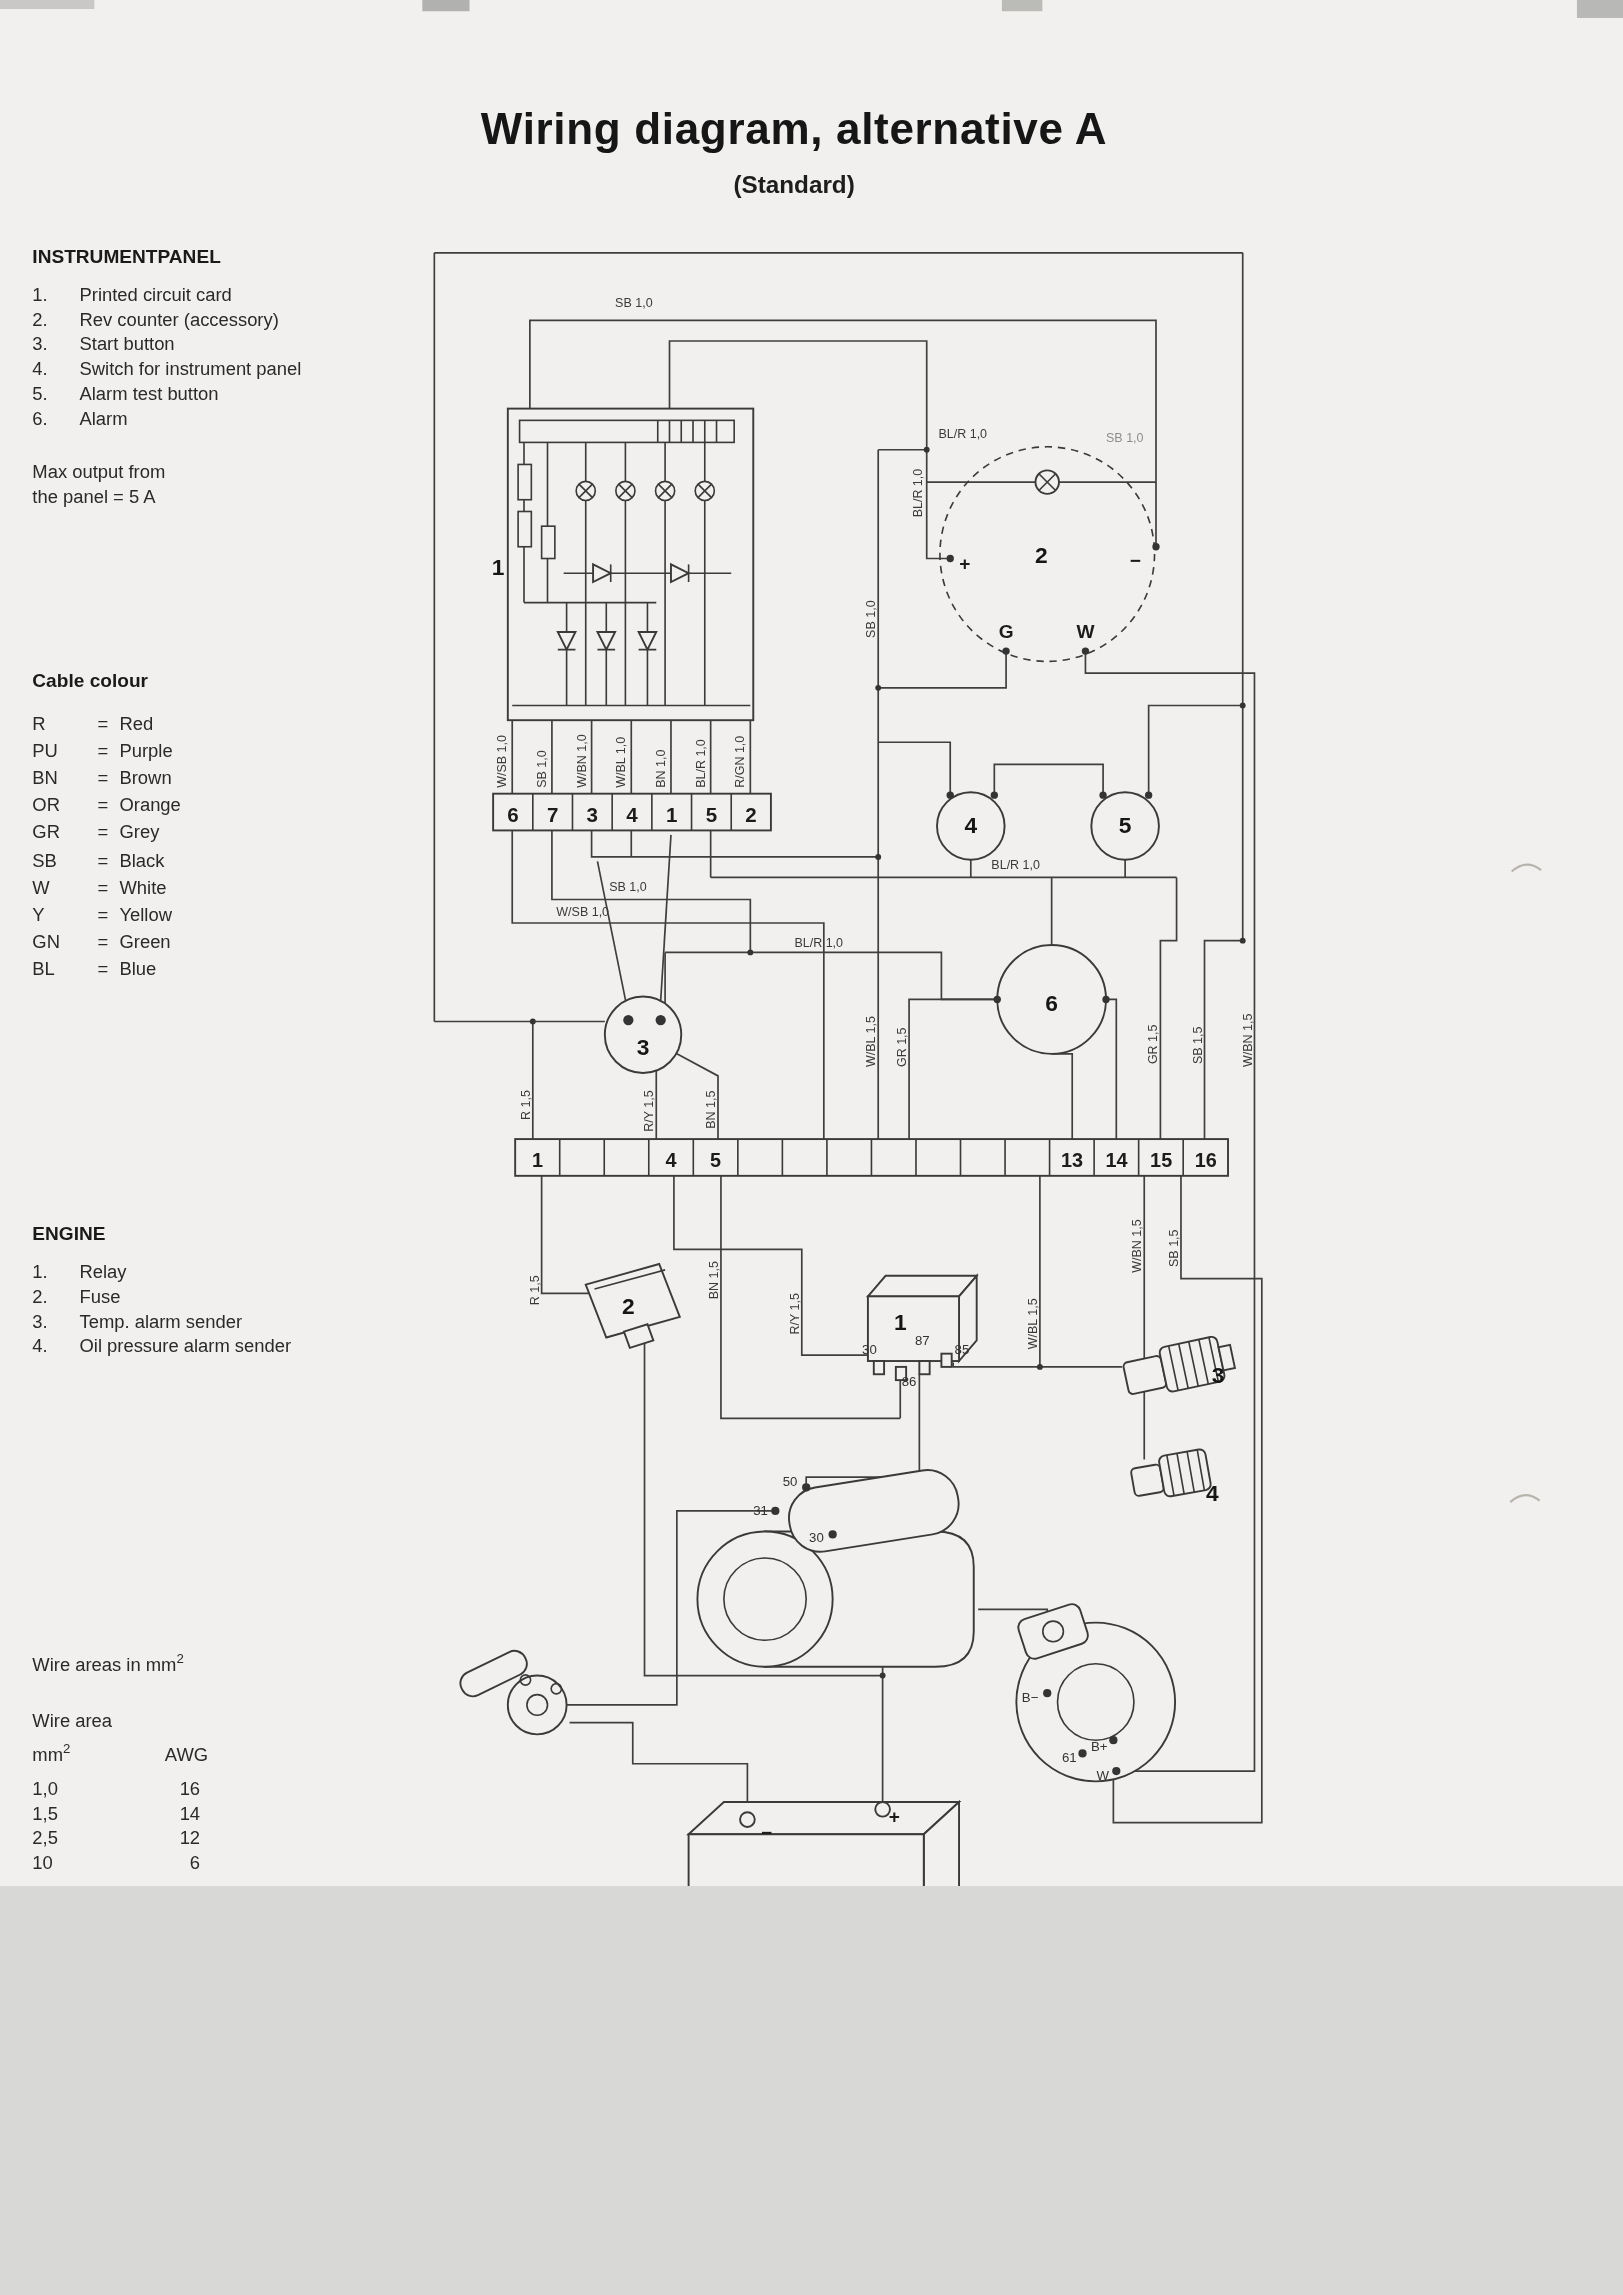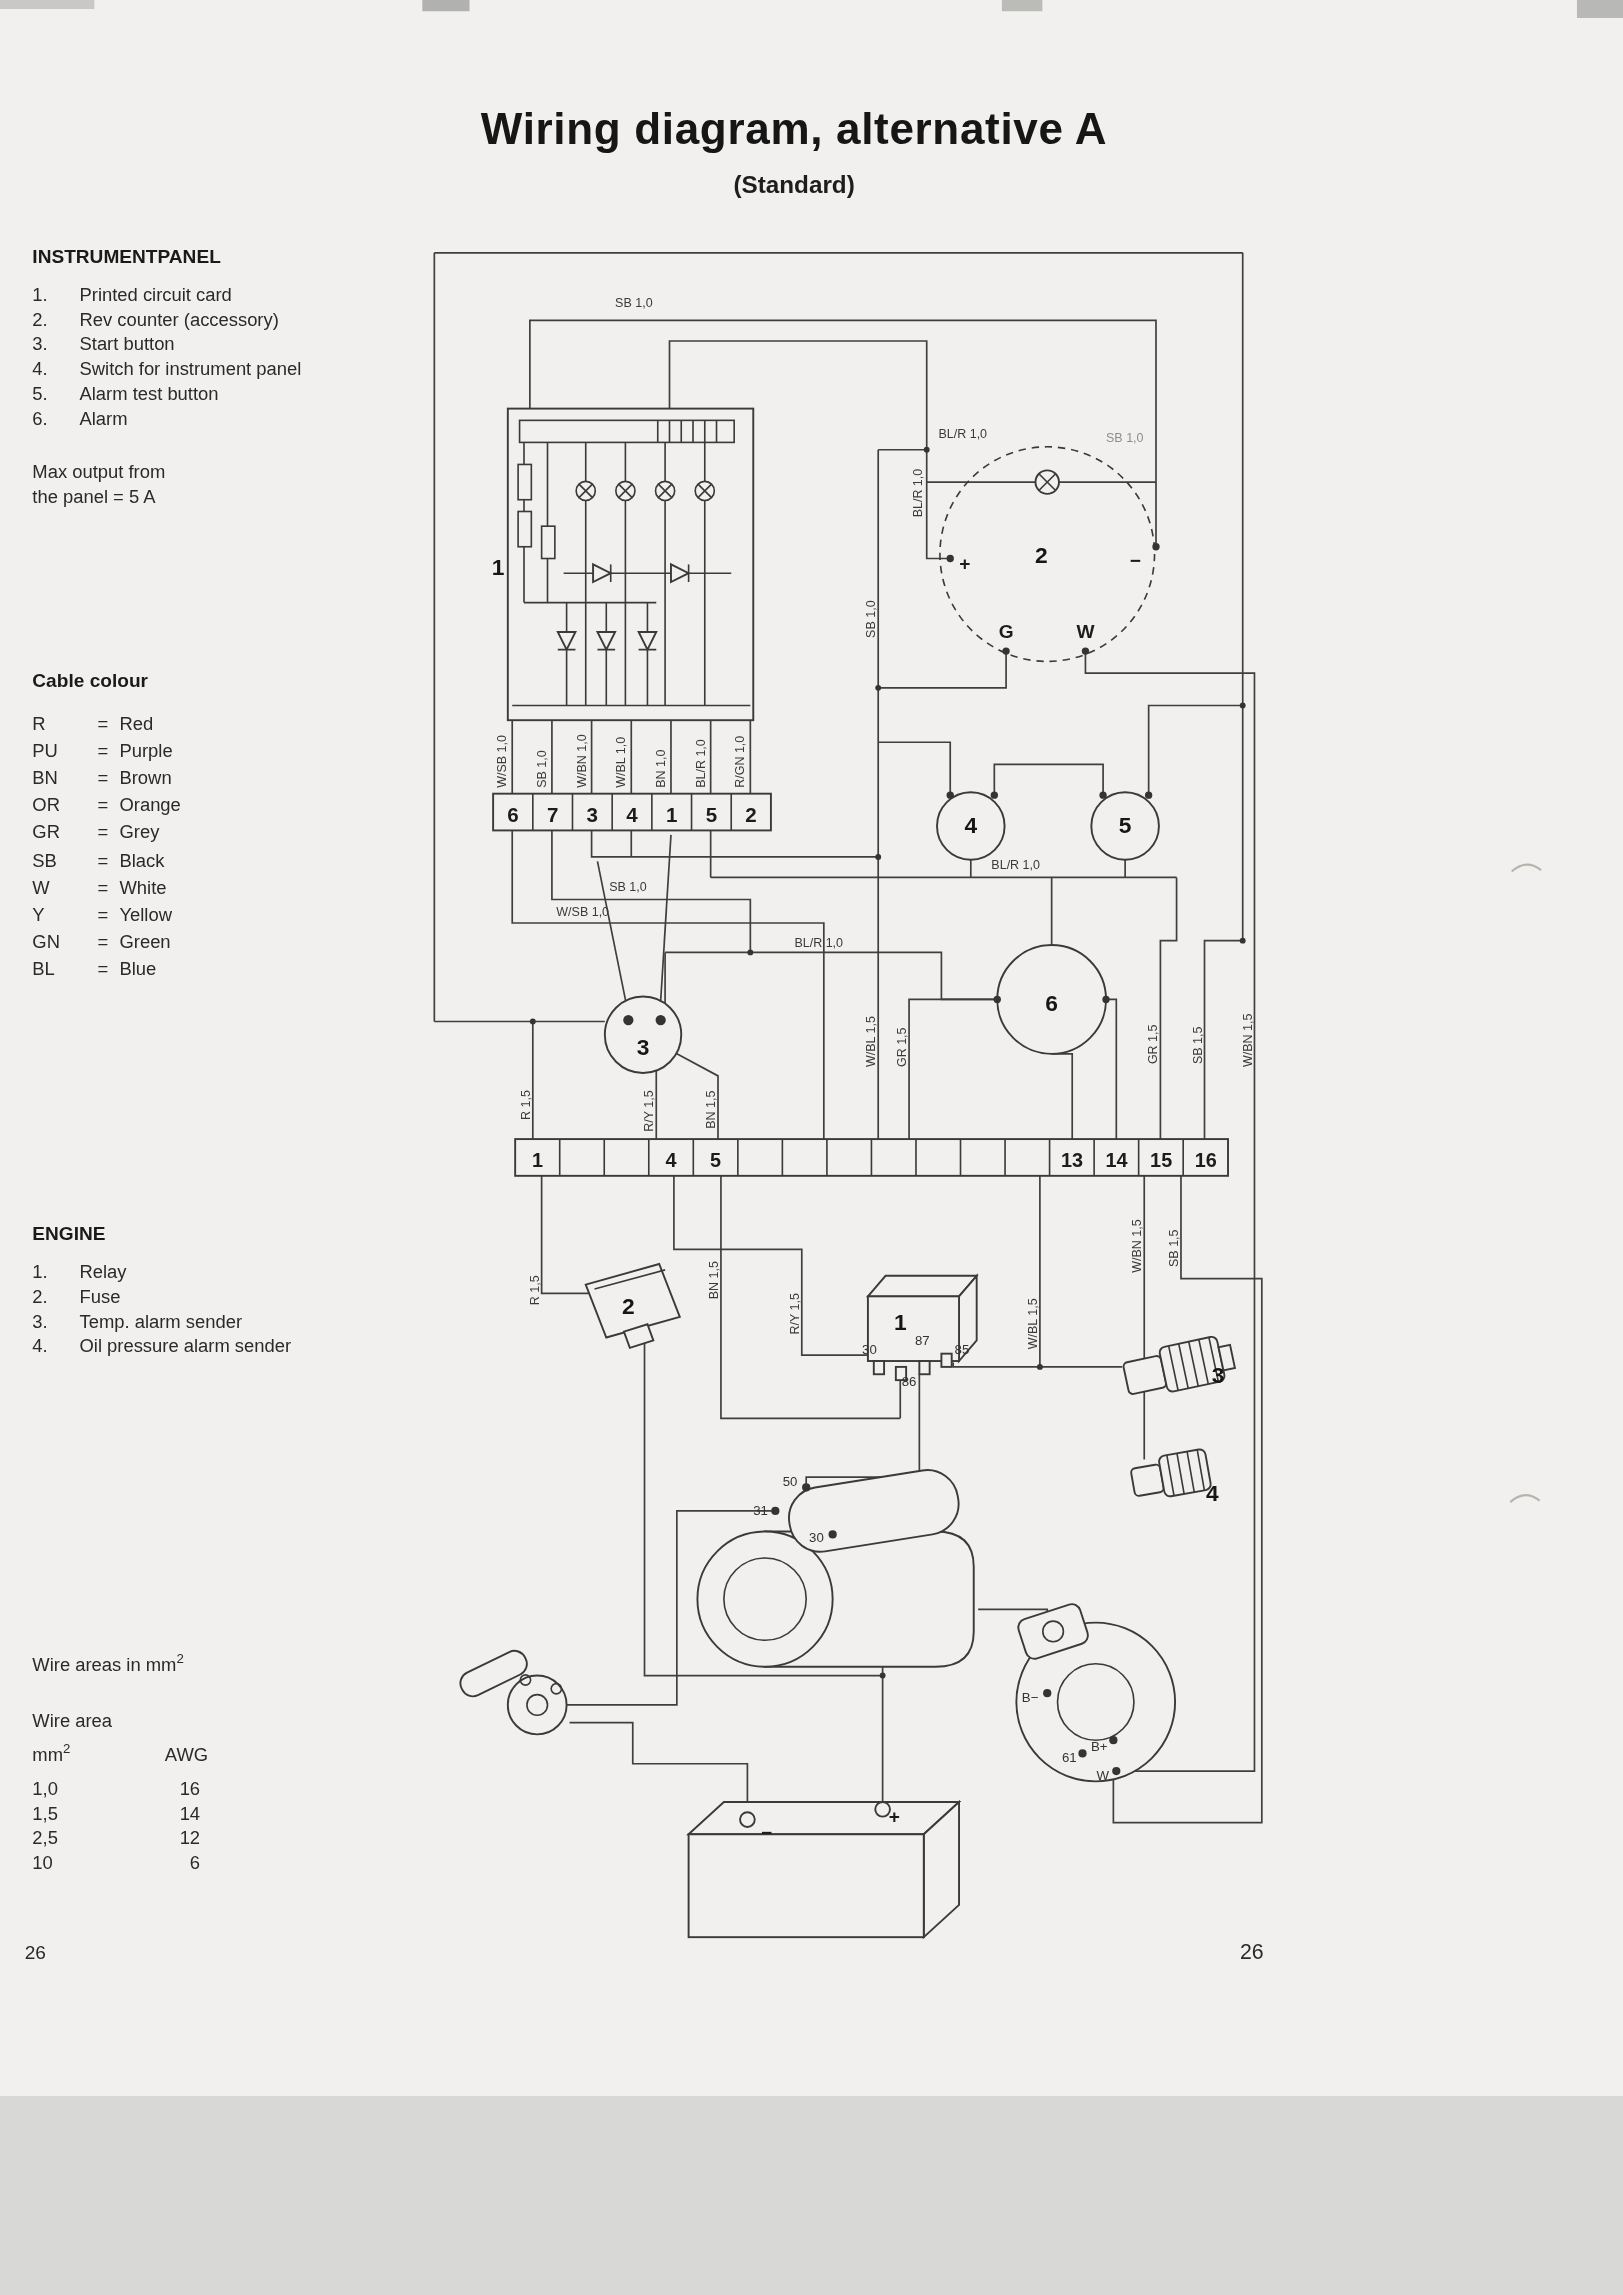--- a/index.html
+++ b/index.html
@@ -1,16 +1,16 @@
 <!DOCTYPE html>
 <html style="font-size:10.5px"><head>
 <meta charset="utf-8">
 <style>
   html,body{margin:0;padding:0;background:#d8d8d6;}
-  .page{position:relative;width:1623px;height:2096px;background:#f1f0ee;overflow:hidden;}
+  .page{position:relative;width:1623px;height:1886px;background:#f1f0ee;overflow:hidden;}
   .scale{position:absolute;left:0;top:0;width:723px;height:1022px;transform:scale(2.24638);transform-origin:0 0;
          font-family:"Liberation Sans",sans-serif;color:#242424;}
   .abs{position:absolute;}
   .title{font-weight:700;font-size:19.6px;letter-spacing:0.3px;color:#161616;text-align:center;}
   .subtitle{font-weight:700;font-size:10.8px;color:#1d1d1d;text-align:center;}
   .sh{font-weight:700;font-size:8.5px;color:#1a1a1a;}
   .sidetext{font-size:8.2px;line-height:11px;color:#2a2a2a;}
   .list{font-size:8.2px;line-height:11px;color:#2a2a2a;}
   .row{display:flex;}
   .n{width:21px;flex:none;}

